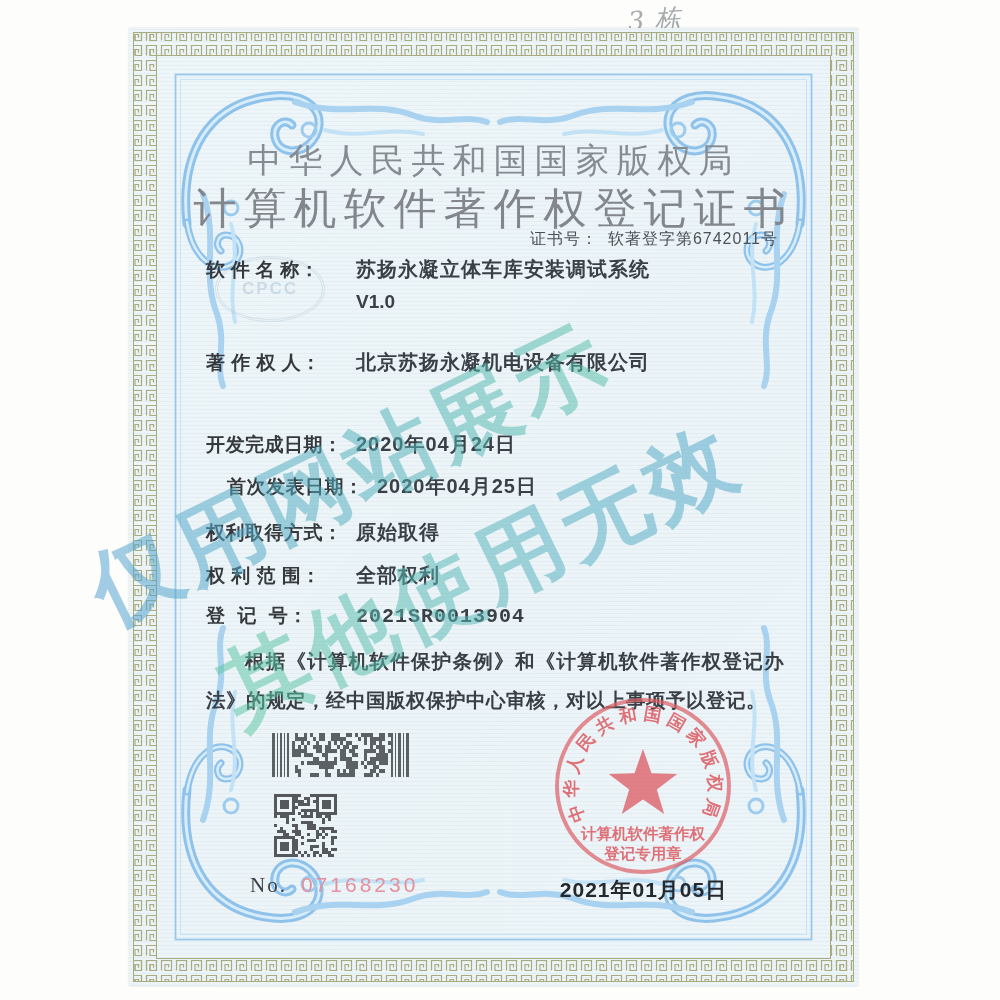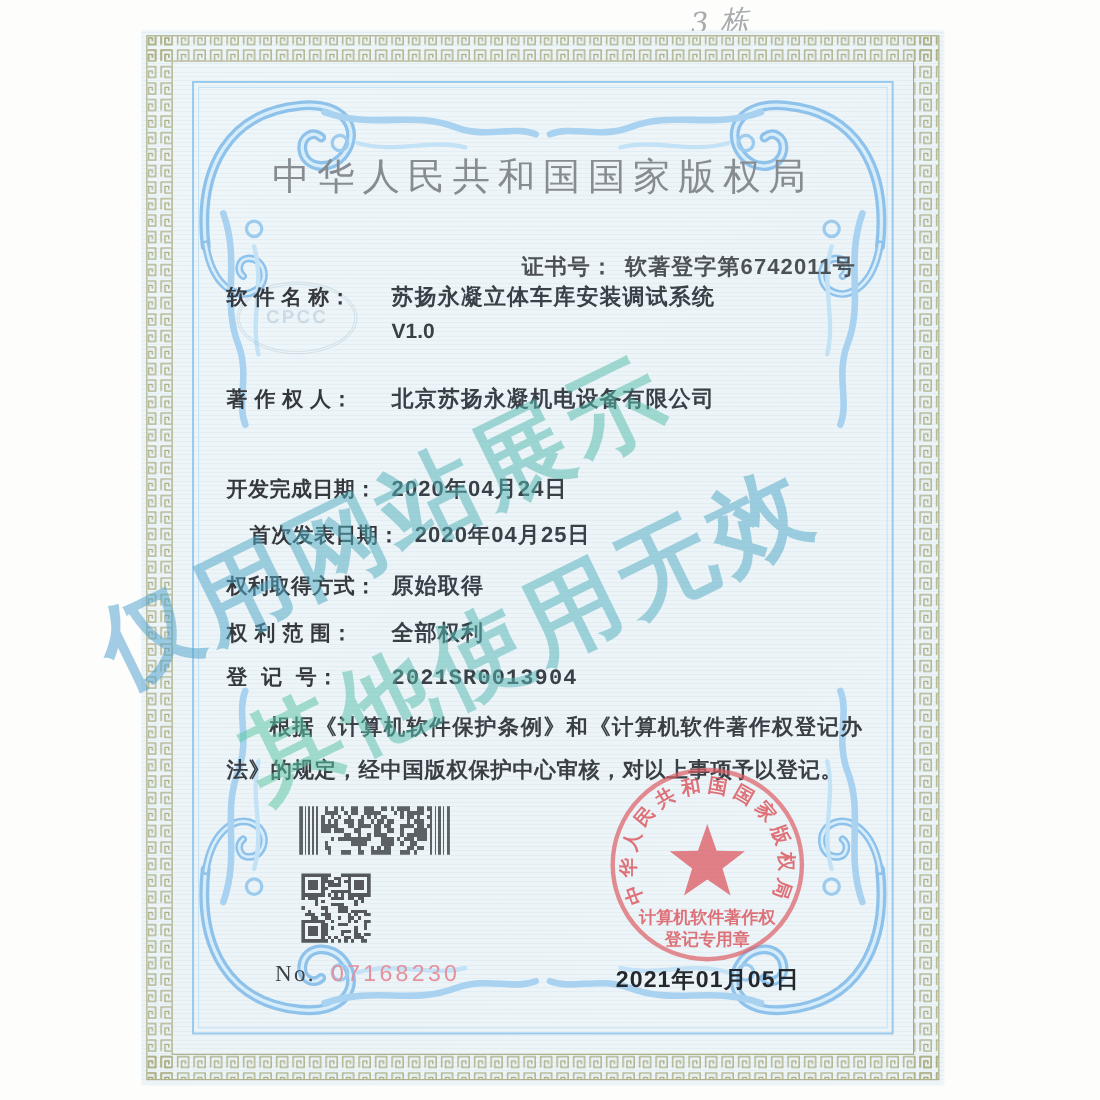--- a/index.html
+++ b/index.html
@@ -23,21 +23,21 @@
     font-family:"Liberation Serif","DejaVu Serif",serif;
     font-size:34px; letter-spacing:7px; color:#878c92; white-space:nowrap;
   }
   .cert-title {
     position:absolute; left:0; top:152px; width:100%; text-align:center;
     font-family:"Liberation Serif","DejaVu Serif",serif;
     font-size:43px; letter-spacing:7px; color:#83878d; white-space:nowrap;
   }
   .cert-no-line {
     position:absolute; right:80px; top:201px;
-    font-size:20px; font-weight:bold; color:#4c5156; letter-spacing:1px;text-align:right;
+    font-size:16px; font-weight:normal; color:#4c5156; letter-spacing:1px;text-align:right;
   }
   .cert-no-line .lbl { margin-right:10px; }
 
   
   .field { position:absolute; left:77px; white-space:nowrap; }
   .field .flabel {
     display:inline-block; width:150px; font-size:19px; font-weight:bold;
     color:#35393d; letter-spacing:.5px;
   }
   .field .fvalue {
@@ -153,20 +153,21 @@
 
       <use href="#corner-orn" transform="translate(46,46)"></use>
       <use href="#corner-orn" transform="translate(683,46) scale(-1,1)"></use>
       <use href="#corner-orn" transform="translate(46,912) scale(1,-1)"></use>
       <use href="#corner-orn" transform="translate(683,912) scale(-1,-1)"></use>
     </svg>
 
     <div class="cpcc-mark">CPCC</div>
 
     <div class="authority">中华人民共和国国家版权局</div>
+    <div class="cert-title">计算机软件著作权登记证书</div>
     <div class="cert-no-line">
       <span class="lbl">证书号：</span><span>软著登字第6742011号</span>
     </div>
 
     <div class="field f1">
       <span class="flabel">软 件 名 称：</span><span class="fvalue">苏扬永凝立体车库安装调试系统</span>
     </div>
     <div class="f1b">V1.0</div>
 
     <div class="field f2">

